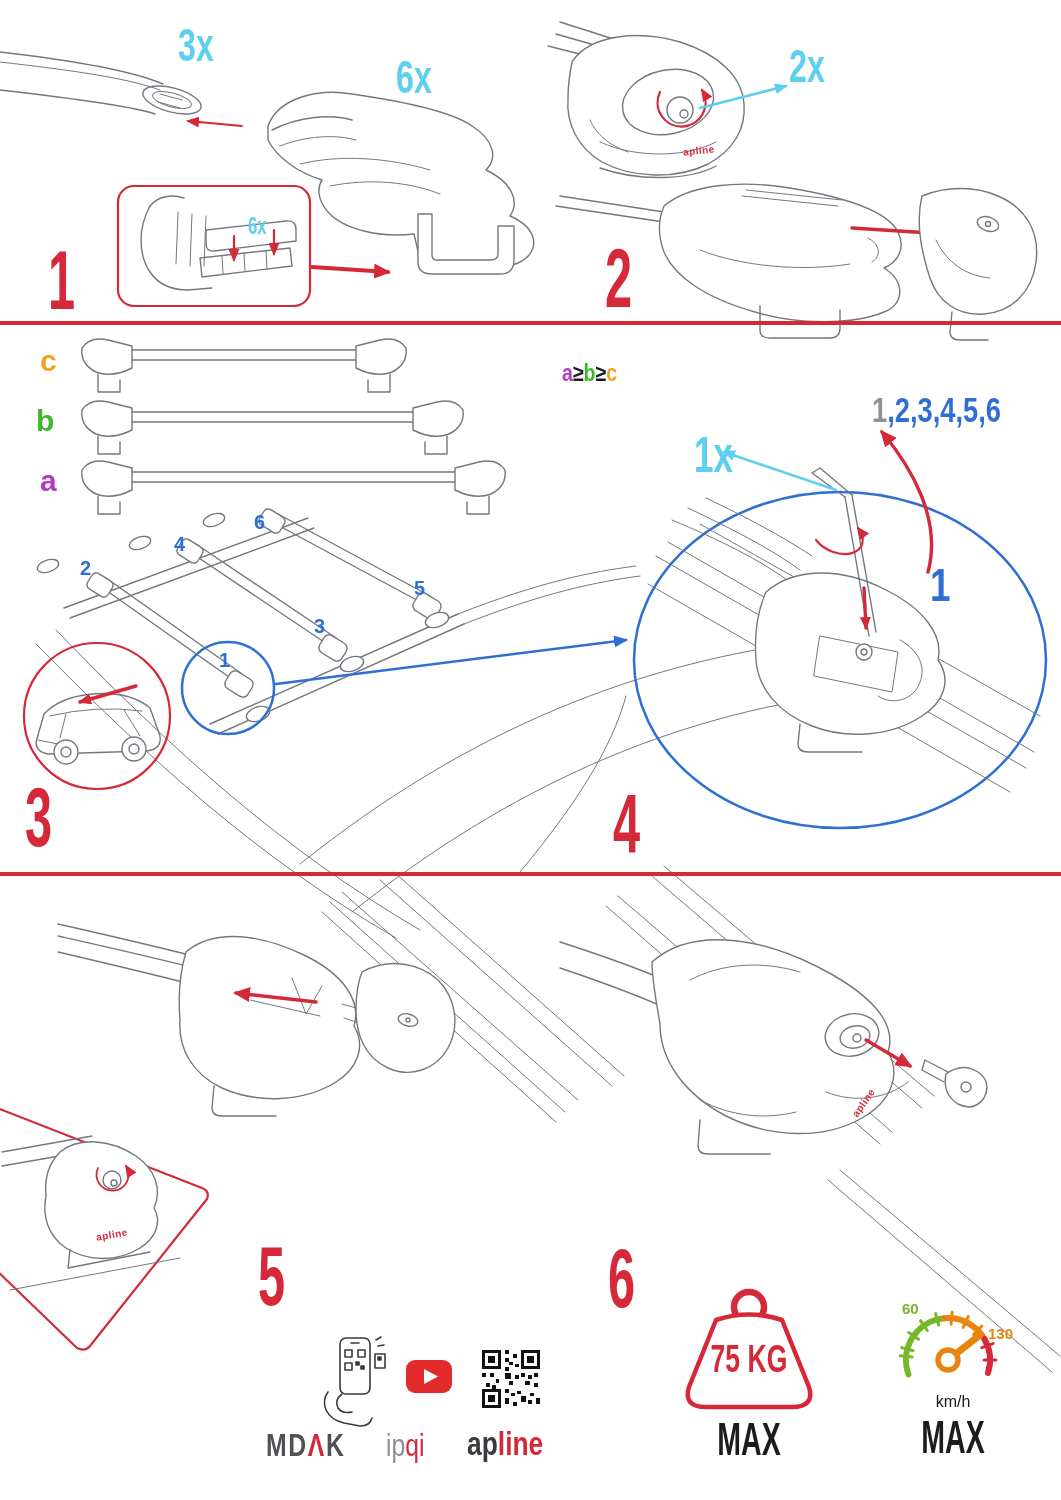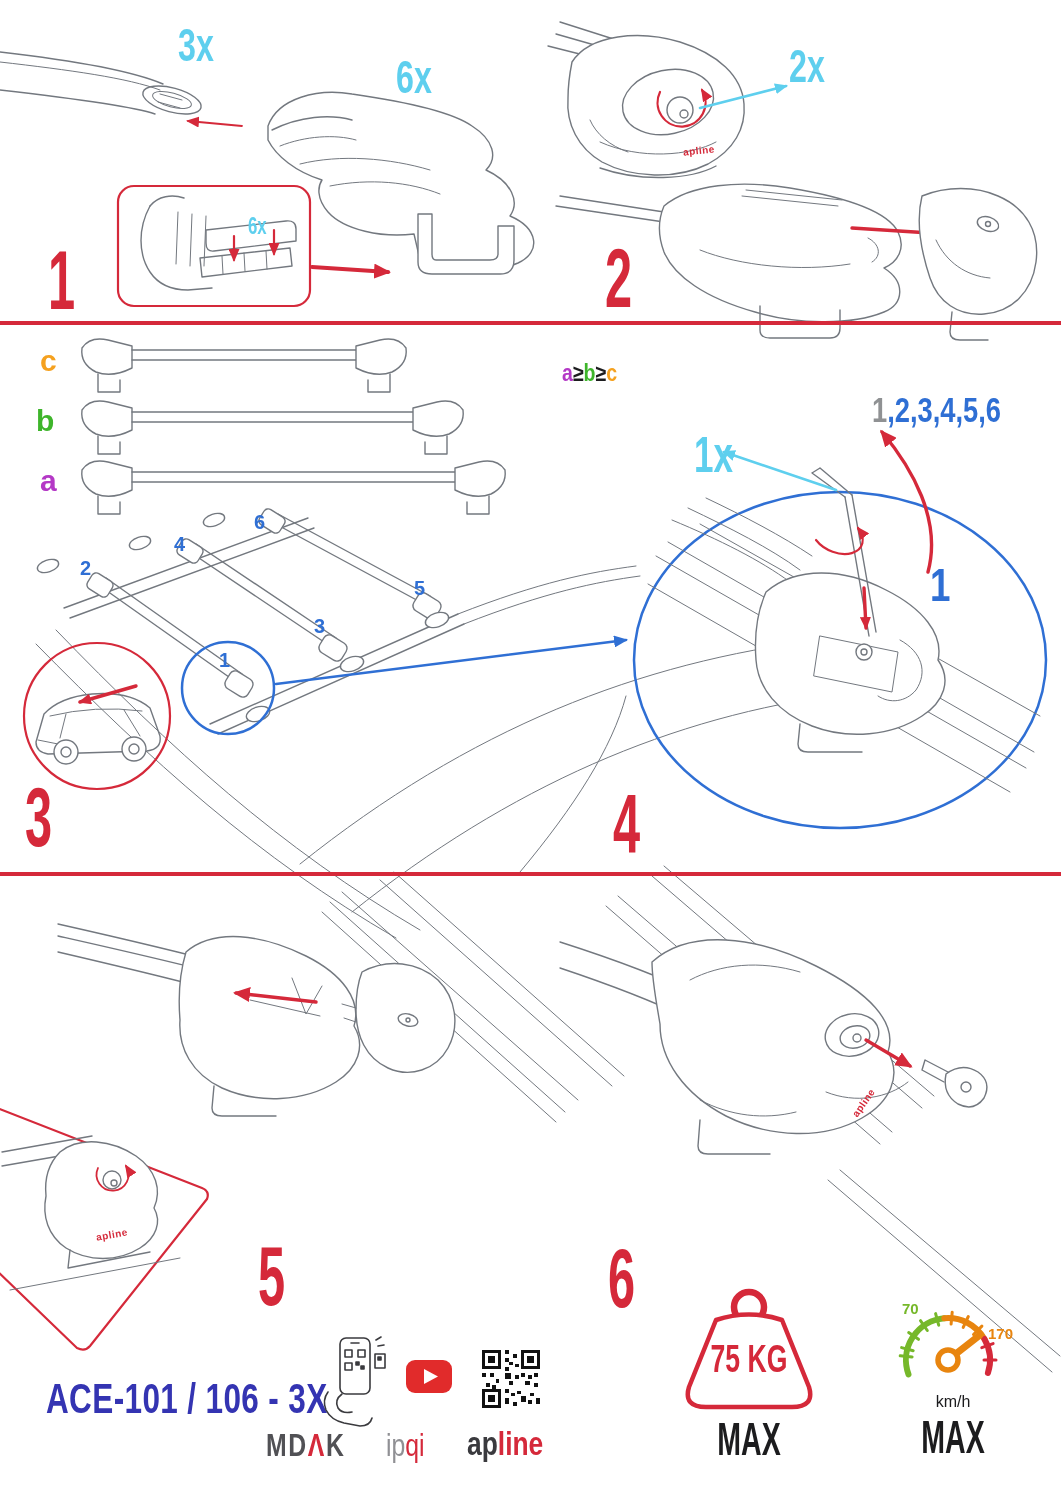--- a/index.html
+++ b/index.html
@@ -278,21 +278,20 @@
   <div class="t bluetxt" style="left:314px;top:616px;font-size:20px">3</div>
   <div class="t bluetxt" style="left:414px;top:578px;font-size:20px">5</div>
 
   <div class="t" style="left:872px;top:392px;font-size:35px;font-weight:bold"><span class="cond" style="transform:scaleX(.78)"><span style="color:var(--seq_gray)">1</span><span style="color:var(--blue)">,2,3,4,5,6</span></span></div>
   <div class="t" style="left:930px;top:562px;font-size:46px"><span class="cond bluetxt" style="transform:scaleX(.8)">1</span></div>
 
   <div class="t mini" style="left:683px;top:146px;transform:rotate(-6deg)">apline</div>
   <div class="t mini" style="left:96px;top:1230px;transform:rotate(-10deg)">apline</div>
   <div class="t mini" style="left:848px;top:1098px;transform:rotate(-55deg)">apline</div>
 
-  <div class="t" style="left:46px;top:1378px;font-size:42px;font-weight:bold"><span class="cond" style="transform:scaleX(.75);color:var(--indigo);letter-spacing:.5px">ACE-101 / 106 - 3X</span></div>
 
 
   <div class="t" style="left:266px;top:1430px;font-size:31px;font-weight:bold"><span class="cond" style="transform:scaleX(.8);letter-spacing:2px"><span style="color:var(--brand_gray)">MD</span><span style="color:var(--red)">Λ</span><span style="color:var(--brand_gray)">K</span></span></div>
 
   <div class="t" style="left:386px;top:1430px;font-size:31px;font-weight:500"><span class="cond" style="transform:scaleX(.8)"><span style="color:var(--ipqi_gray)">ip</span><span style="color:var(--red)">qi</span></span></div>
 
   <div class="t" style="left:467px;top:1427px;font-size:33px;font-weight:bold"><span class="cond" style="transform:scaleX(.8)"><span style="color:#3a3a3e">ap</span><span style="color:var(--red)">line</span></span></div>
 
   <div class="icon-box" style="left:320px;top:1336px;width:66px;height:94px">
     <svg width="66" height="94" viewBox="0 0 66 94">
@@ -385,19 +384,19 @@
         <path d="M96.4,41 A42,42 0 0 1 99.9,75" style="stroke:var(--speed_red)"></path>
       </g>
       <g style="stroke-width:3;stroke-linecap:round;fill:none">
         <path d="M24.1,58.9 L12.2,57.8 M25.2,52.7 L13.6,49.6 M30.5,41.3 L20.7,34.5 M39.3,32.5 L32.5,22.7 M50.7,27.2 L47.6,15.6" style="stroke:var(--speed_green)"></path>
         <path d="M63.1,26.1 L64.2,14.2 M75.2,29.4 L80.3,18.5 M85.5,36.5 L93.9,28.1" style="stroke:var(--speed_orange)"></path>
         <path d="M93.8,49.7 L105.1,45.6 M96,62 L108,62" style="stroke:var(--speed_red)"></path>
       </g>
       <line x1="60" y1="62" x2="92" y2="37" style="stroke:var(--speed_orange);stroke-width:7;stroke-linecap:round"></line>
       <circle cx="60" cy="62" r="10" style="fill:#fff;stroke:var(--speed_orange);stroke-width:5.5"></circle>
     </svg>
-    <div class="t" style="left:14px;top:3px;font-size:15px;font-weight:bold;color:var(--speed_green)">70</div>
-    <div class="t" style="left:100px;top:28px;font-size:15px;font-weight:bold;color:var(--speed_orange)">170</div>
+    <div class="t" style="left:14px;top:3px;font-size:15px;font-weight:bold;color:var(--speed_green)">60</div>
+    <div class="t" style="left:100px;top:28px;font-size:15px;font-weight:bold;color:var(--speed_orange)">130</div>
     <div class="t ctr" style="top:96px;font-size:16px;color:var(--ink);transform:translateX(-50%)">km/h</div>
     <div class="t ctr" style="top:116px;font-size:46px;font-weight:600;transform:translateX(-50%) scaleX(.62);color:var(--ink)">MAX</div>
   </div>
 
 </div>
 
 </body></html>

